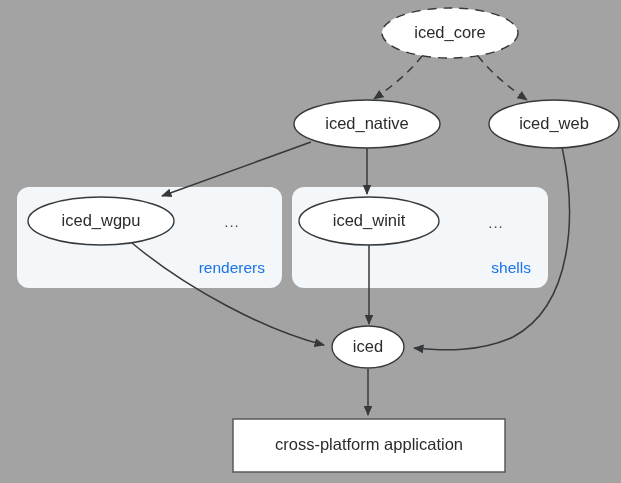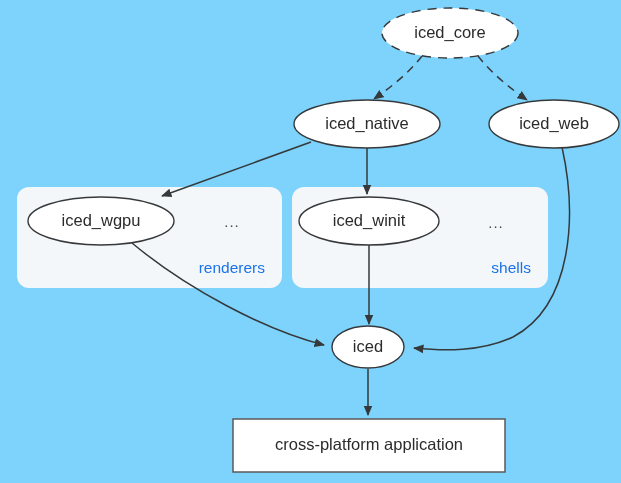--- a/index.html
+++ b/index.html
@@ -7,21 +7,21 @@
     padding: 0;
     background: #ffffff;
   }
   body {
     font-family: "Liberation Sans", sans-serif;
   }
   #diagram-root {
     position: relative;
     width: 621px;
     height: 483px;
-    background: #7dd3fc;
+    background: #a3a3a3;
     overflow: hidden;
   }
   svg.canvas {
     position: absolute;
     left: 0;
     top: 0;
     width: 621px;
     height: 483px;
     display: block;
   }

